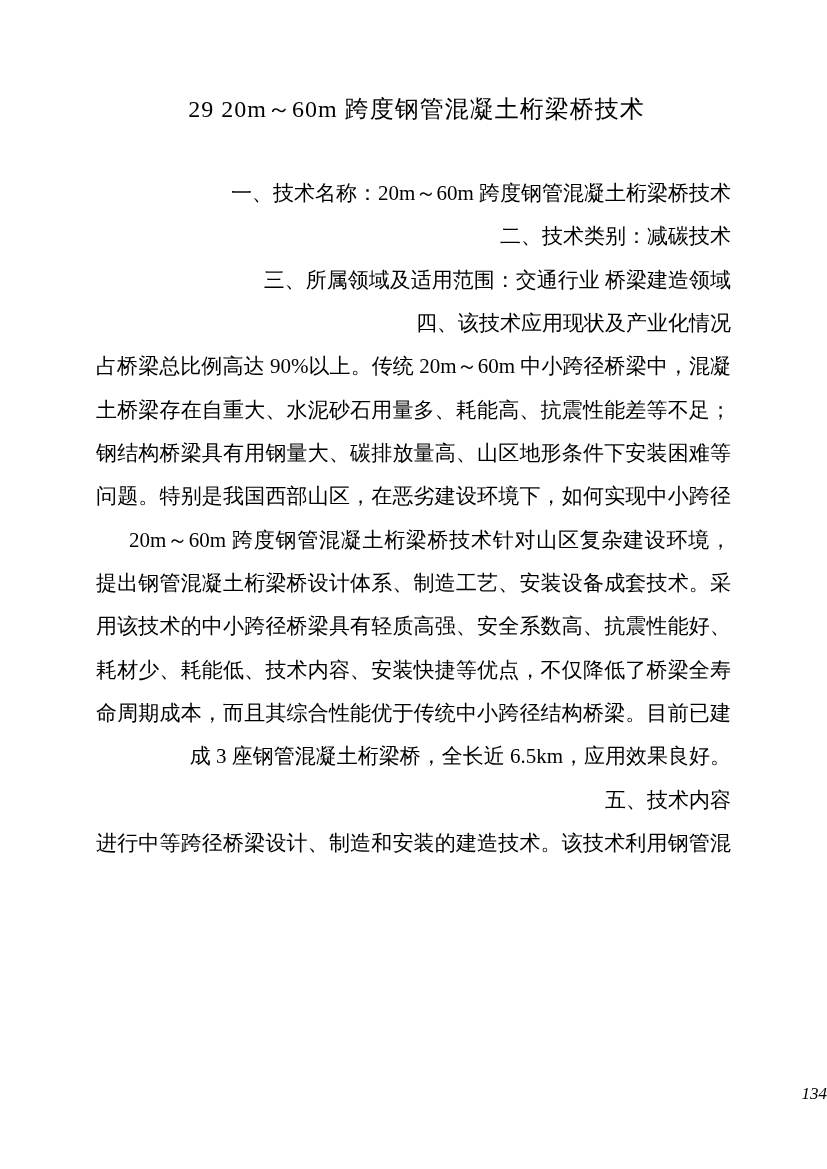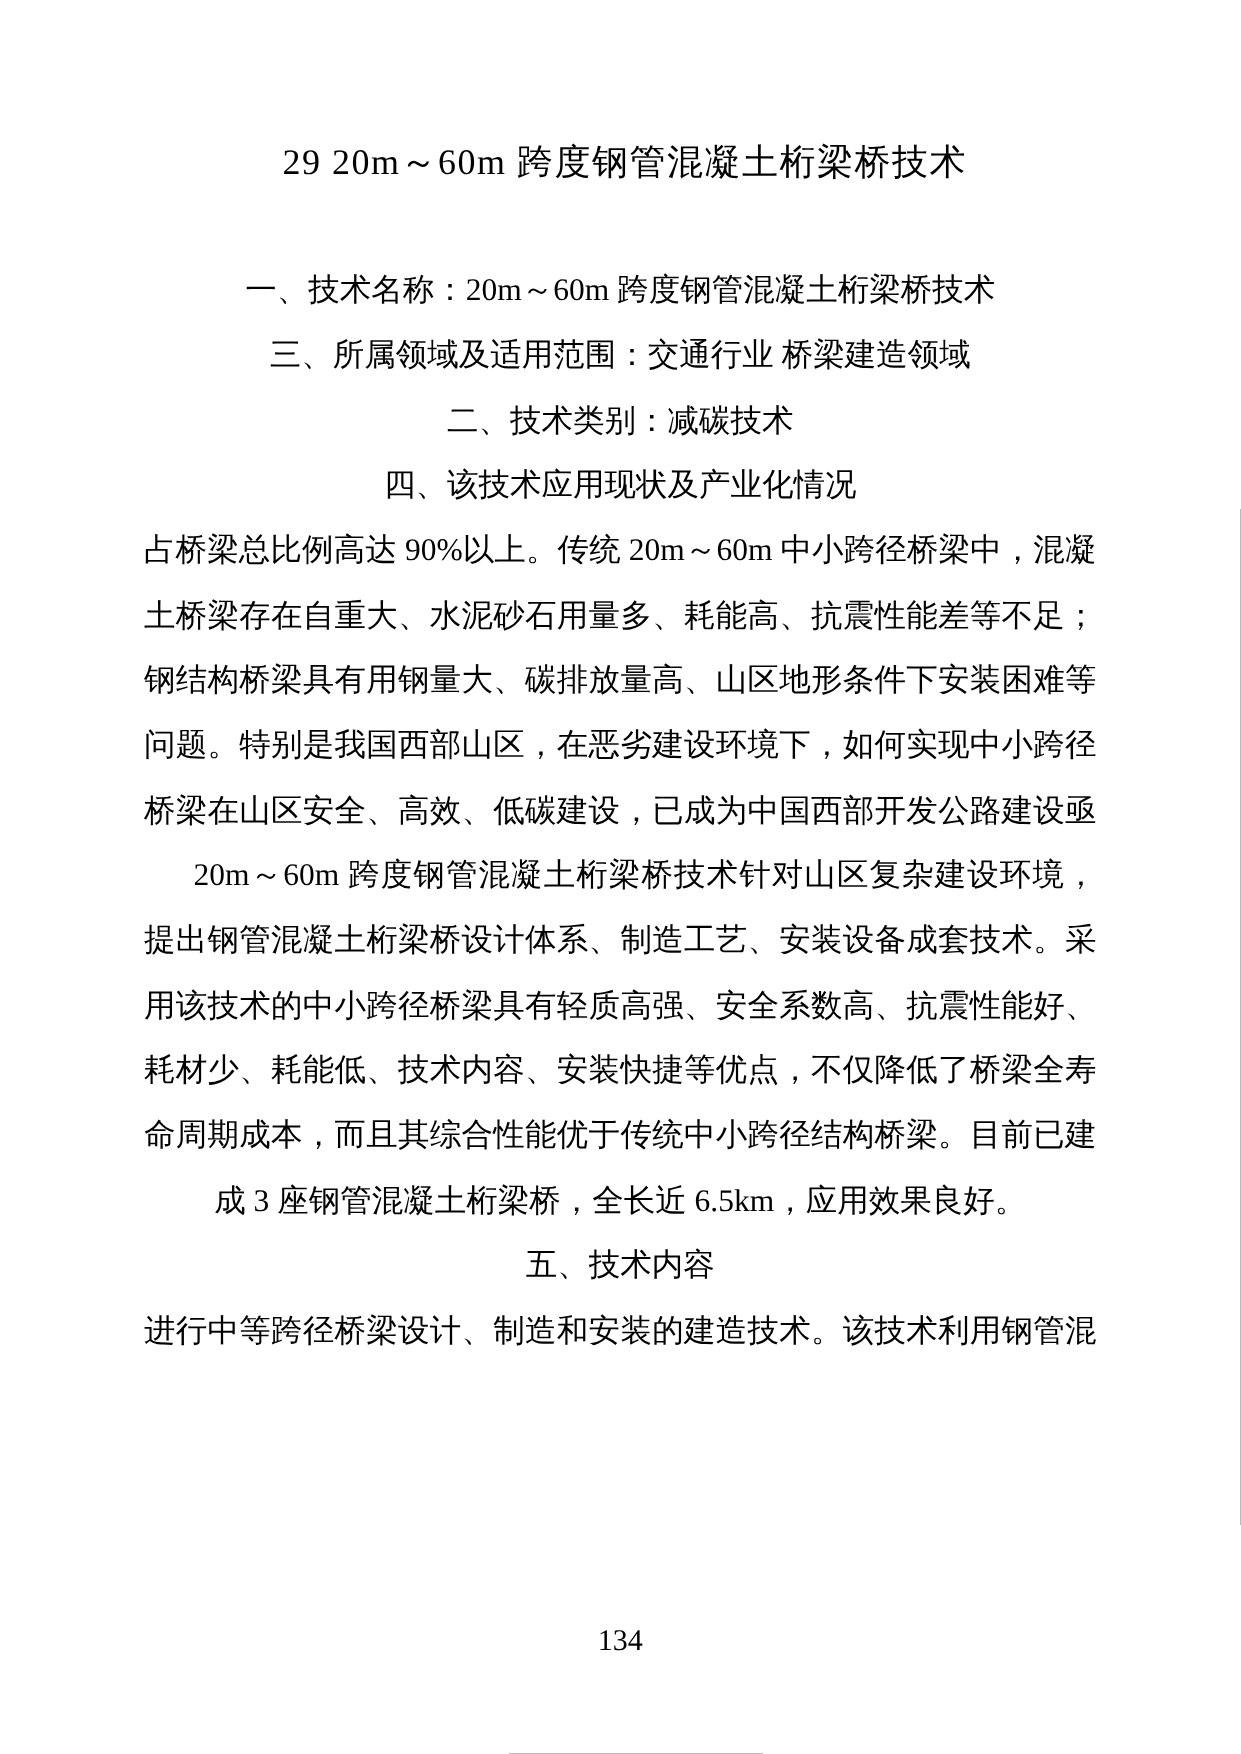--- a/index.html
+++ b/index.html
@@ -35,65 +35,65 @@
     left: 96px;
     width: 635px;
   }
   .block { margin: 0; padding: 0; }
   .line {
     font-size: 21px;
     line-height: 43.35px;
     height: 43.35px;
     overflow: hidden;
     white-space: nowrap;
-    text-align: center;
+    text-align: right;
   }
   .line.justify {
     white-space: normal;
     text-align: justify;
     text-align-last: justify;
   }
   .line.indent {
     padding-left: 33px;
   }
   .page-footer {
     position: absolute;
     top: 1083px;
     left: 0;
     width: 100%;
-    text-align: center;
-    font-size: 20px;
+    text-align: right;
+    font-size: 17px;
     line-height: 22px;
+    font-style: italic;
   }
 </style>
 </head>
 <body>
 
 <div class="page">
   <h1 class="doc-title">29 20m～60m 跨度钢管混凝土桁梁桥技术</h1>
 
   <div class="doc-body" id="doc-body">
       <div class="block heading">
         <div class="line">一、技术名称：20m～60m 跨度钢管混凝土桁梁桥技术</div>
       </div>
       <div class="block heading">
-        <div class="line">三、所属领域及适用范围：交通行业 桥梁建造领域</div>
+        <div class="line">二、技术类别：减碳技术</div>
       </div>
       <div class="block heading">
-        <div class="line">二、技术类别：减碳技术</div>
+        <div class="line">三、所属领域及适用范围：交通行业 桥梁建造领域</div>
       </div>
       <div class="block heading">
         <div class="line">四、该技术应用现状及产业化情况</div>
       </div>
       <div class="block paragraph">
         <div class="line justify">占桥梁总比例高达 90%以上。传统 20m～60m 中小跨径桥梁中，混凝</div>
         <div class="line justify">土桥梁存在自重大、水泥砂石用量多、耗能高、抗震性能差等不足；</div>
         <div class="line justify">钢结构桥梁具有用钢量大、碳排放量高、山区地形条件下安装困难等</div>
         <div class="line justify">问题。特别是我国西部山区，在恶劣建设环境下，如何实现中小跨径</div>
-        <div class="line justify">桥梁在山区安全、高效、低碳建设，已成为中国西部开发公路建设亟</div>
       </div>
       <div class="block paragraph">
         <div class="line justify indent">20m～60m 跨度钢管混凝土桁梁桥技术针对山区复杂建设环境，</div>
         <div class="line justify">提出钢管混凝土桁梁桥设计体系、制造工艺、安装设备成套技术。采</div>
         <div class="line justify">用该技术的中小跨径桥梁具有轻质高强、安全系数高、抗震性能好、</div>
         <div class="line justify">耗材少、耗能低、技术内容、安装快捷等优点，不仅降低了桥梁全寿</div>
         <div class="line justify">命周期成本，而且其综合性能优于传统中小跨径结构桥梁。目前已建</div>
         <div class="line">成 3 座钢管混凝土桁梁桥，全长近 6.5km，应用效果良好。</div>
       </div>
       <div class="block heading">

